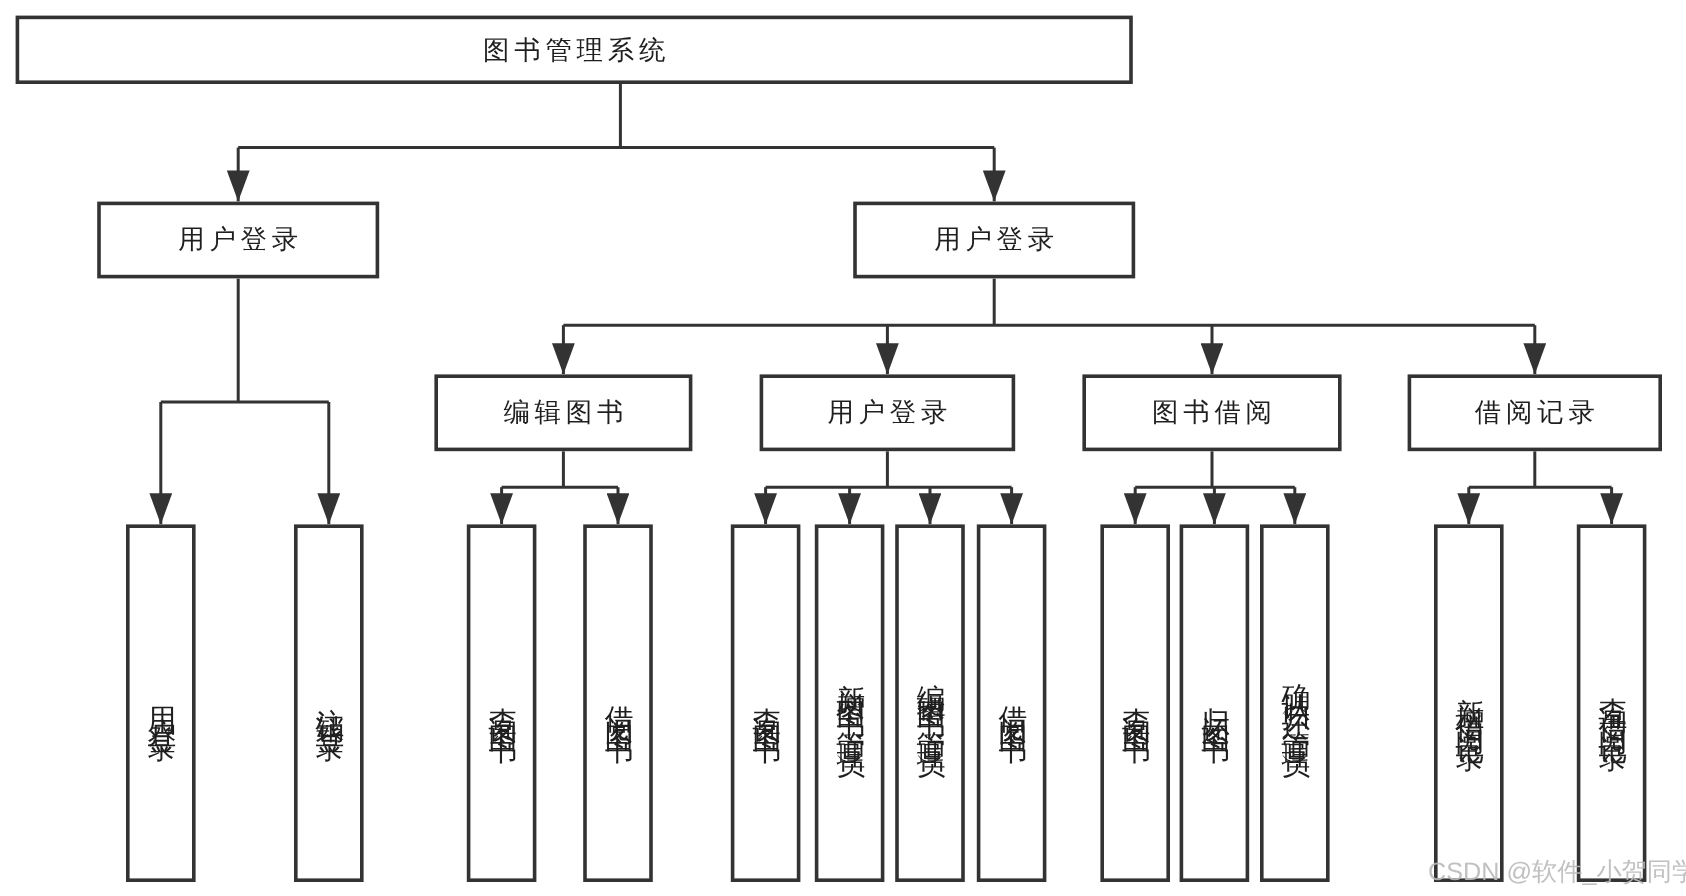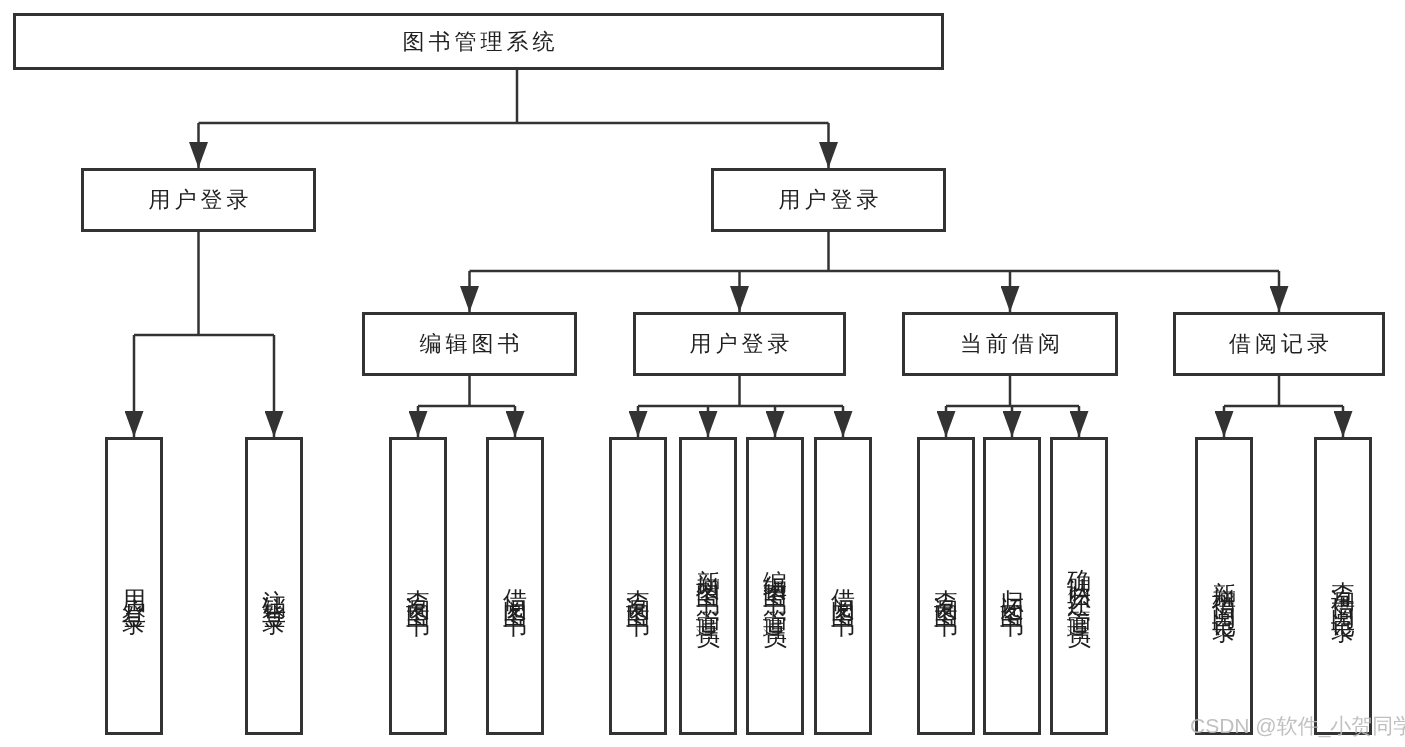--- a/index.html
+++ b/index.html
@@ -149,21 +149,21 @@
     <span>用户登录</span>
   </div>
 
   <div class="node h-node" id="n-g0">
     <span>编辑图书</span>
   </div>
   <div class="node h-node" id="n-g1">
     <span>用户登录</span>
   </div>
   <div class="node h-node" id="n-g2">
-    <span>当前借阅</span>
+    <span>图书借阅</span>
   </div>
   <div class="node h-node" id="n-g3">
     <span>借阅记录</span>
   </div>
 
   <div class="node v-node" id="lf-0">
     <span>用户登录</span>
   </div>
   <div class="node v-node" id="lf-1">
     <span>注销登录</span>

